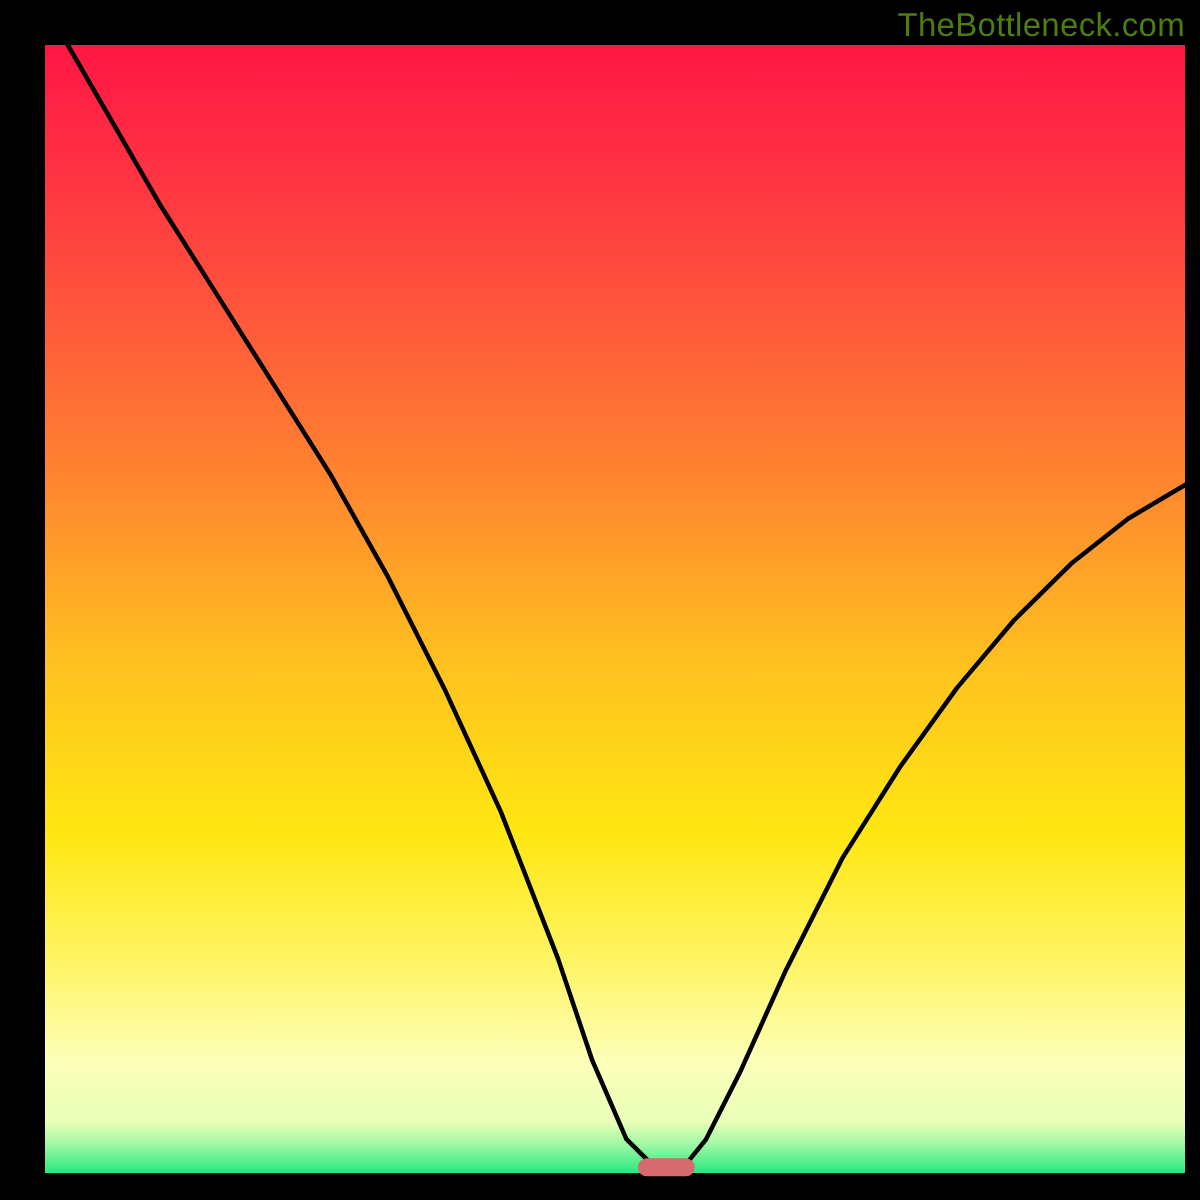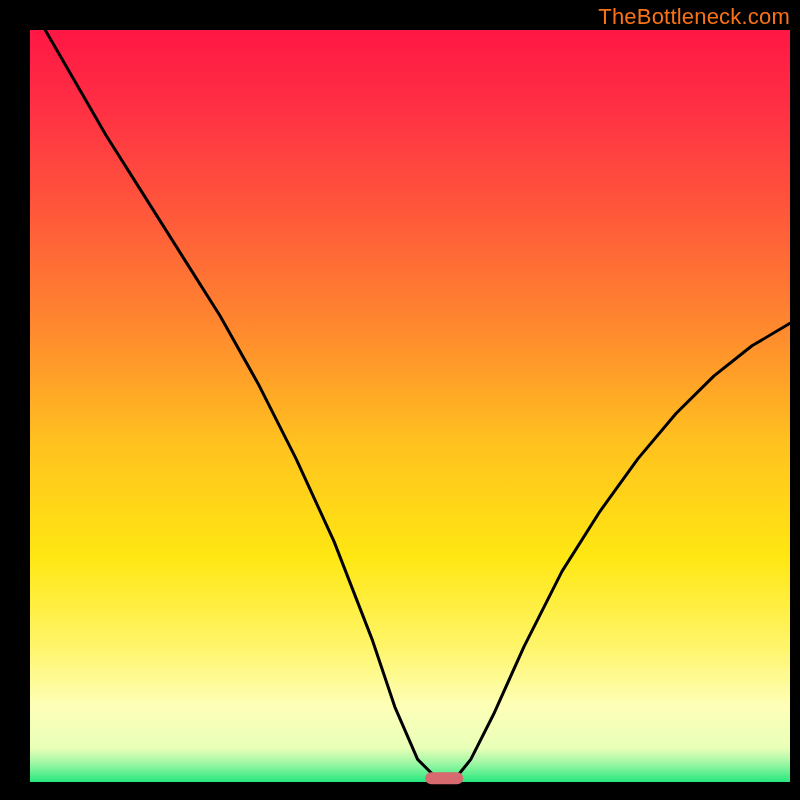--- a/index.html
+++ b/index.html
@@ -14,21 +14,21 @@
   .frame {
     position: relative;
     width: 800px;
     height: 800px;
     background: #000;
   }
   .watermark {
     position: absolute;
     top: 4px;
     right: 10px;
-    color: #f97316;
+    color: #4d7c0f;
     font-size: 22px;
     font-weight: 500;
     letter-spacing: 0.2px;
     user-select: none;
   }
   svg {
     position: absolute;
     top: 0;
     left: 0;
   }

